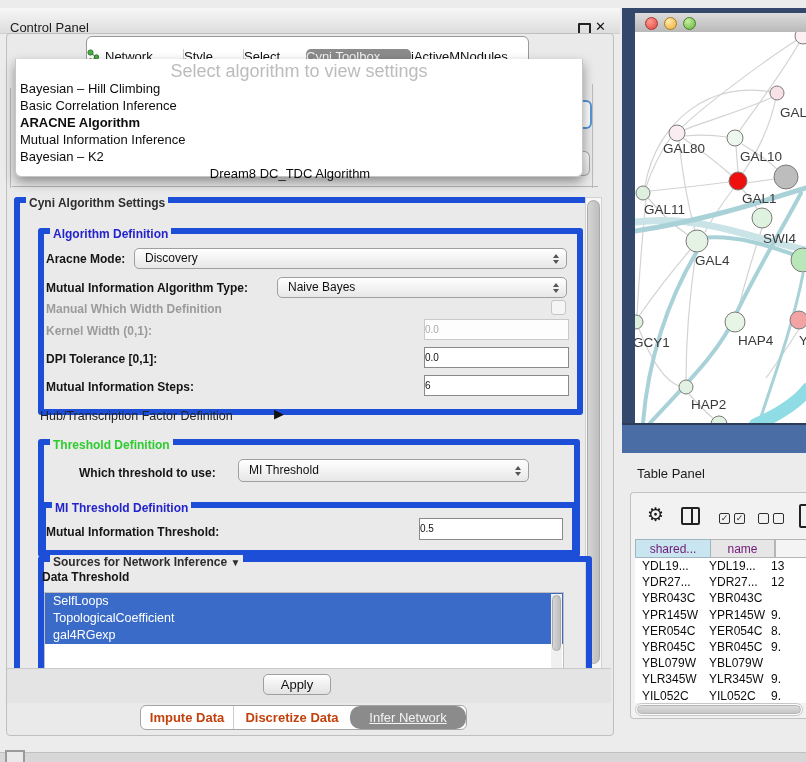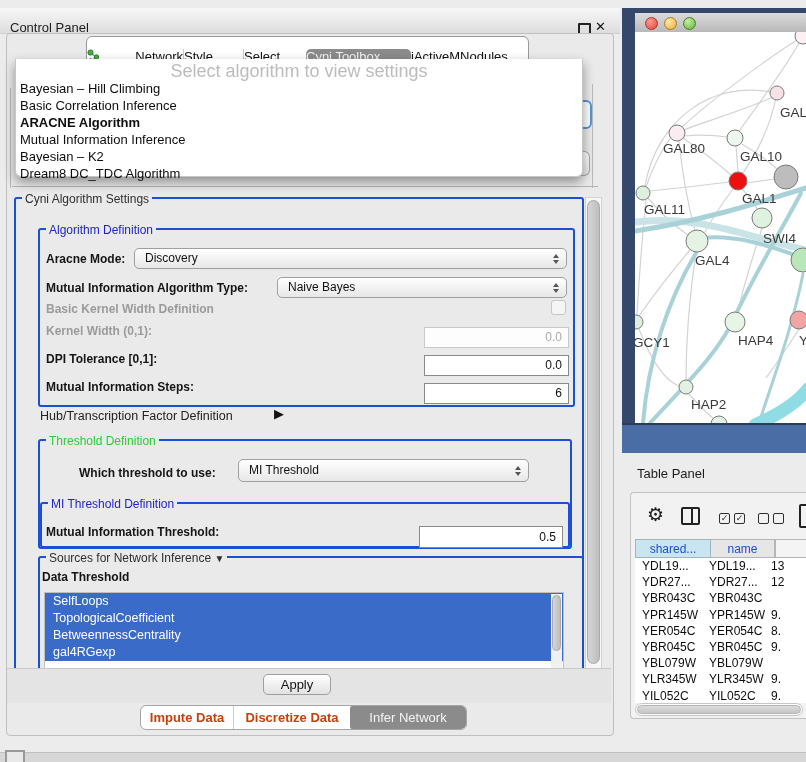--- a/index.html
+++ b/index.html
@@ -14,56 +14,56 @@
     background:linear-gradient(#f7f7f7,#ddd);border-bottom:1px solid #cfcfcf;}
   .cp-title{left:10px;top:12px;font-size:13px;color:#1c1c1c;}
   .cp-float{left:578px;top:15px;width:9px;height:8px;border:2px solid #222;border-radius:1px;}
   .cp-close{left:595px;top:11px;font-size:13px;font-weight:bold;color:#111;}
   .cp-body{left:6px;top:33px;width:606px;height:701px;background:#eaeaea;
     border:1px solid #bfbfbf;border-radius:4px;}
   
   .tabstrip{left:86px;top:36px;width:441px;height:26px;background:#fff;
     border:1px solid #999;border-radius:6px;display:flex;align-items:stretch;
     font-size:13px;z-index:10;overflow:hidden;}
-  .tab{display:flex;align-items:center;justify-content:space-between;gap:19px;color:#111;margin-top:12px;}
+  .tab{display:flex;align-items:center;justify-content:flex-start;gap:5px;color:#111;margin-top:12px;}
   .tab.sep{border-left:1px solid #ccc;}
   .tab.active{background:var(--tab-active,#8b8b8b);color:#f2f2f2;border-left:none;border-radius:5px;}
   
   .popup{left:15px;top:59px;width:566px;height:117px;background:#fff;
     border:1px solid #c6c6c6;border-top:none;border-radius:0 0 6px 6px;
     box-shadow:0 5px 12px rgba(0,0,0,.40);z-index:50;}
   .popup-ph{top:2px;left:0;width:100%;text-align:center;color:#bcbcbc;font-size:18px;}
   .popup-item{left:3px;width:540px;height:17px;font-size:13px;color:#0d0d0d;
     padding-left:1px;line-height:17px;white-space:nowrap;}
   .popup-item.bold{font-weight:bold;}
   
   .frag-vline{left:10px;top:88px;width:1px;height:100px;background:#b8b8b8;z-index:4;}
   .frag-gline{left:592px;top:84px;width:1px;height:104px;background:#bbb;z-index:4;}
   .frag-combo-blue{left:569px;top:100px;width:21px;height:25px;background:#fff;
     border:2px solid #5596d8;border-left:none;border-radius:0 6px 6px 0;z-index:4;}
   .frag-combo2{left:563px;top:151px;width:26px;height:23px;background:linear-gradient(#fff,#e6e6e6);
     border:1px solid #a8a8a8;border-left:none;border-radius:0 6px 6px 0;z-index:4;}
   .frag-hline{left:12px;top:186px;width:586px;height:1px;background:#b5b5b5;z-index:4;}
   
-  .group{border:2px solid #1d4ed8;border-radius:3px;}
+  .group{border:6px solid #1d4ed8;border-radius:3px;font-weight:bold;}
   .group-label{position:absolute;top:-7px;left:6px;background:#eaeaea;padding:0 3px;
     font-size:12px;color:#2e2e2e;white-space:nowrap;}
   .group-label.blue{color:var(--label-blue,#2222cc);}
   .group-label.green{color:var(--label-green,#2ecc2e);}
   .lbl{font-size:12px;font-weight:bold;color:#151515;white-space:nowrap;}
   .lbl.dis{color:#9b9b9b;}
   .combo{background:linear-gradient(#ffffff,#e7e7e7);border:1px solid #9f9f9f;
     border-radius:5px;font-size:12px;color:#111;line-height:19px;padding-left:10px;}
   .spin{position:absolute;right:7px;top:50%;transform:translateY(-50%);
     display:flex;flex-direction:column;gap:2px;}
   .spin i{display:block;width:0;height:0;border-left:3.5px solid transparent;border-right:3.5px solid transparent;}
   .spin .up{border-bottom:4px solid #555;}
   .spin .dn{border-top:4px solid #555;}
-  .field{background:#fff;border:1px solid #8a8a8a;font-size:12px;color:#111;
-    text-align:right;padding-right:6px;line-height:19px;margin-top:8px;}
+  .field{background:#fff;border:1px solid #8a8a8a;font-size:10px;color:#111;
+    padding-right:6px;line-height:19px;}
   .field.dis{border:1px solid #c9c9c9;color:#aaa;background:#fdfdfd;}
   .checkbox{width:13px;height:13px;border:1px solid #c6c6c6;border-radius:3px;background:#f5f5f5;}
   
   .vtrack{background:#f7f7f7;border:1px solid #d2d2d2;}
   .vthumb{position:absolute;left:1px;right:1px;border-radius:7px;
     background:linear-gradient(90deg,#d6d6d6,#bdbdbd);border:1px solid #aaa;}
   .hscroll{border:1px solid #c6c6c6;border-radius:7px;background:#fcfcfc;}
   .hthumb{position:absolute;top:1px;bottom:1px;border-radius:6px;
     background:linear-gradient(#e9e9e9,#d2d2d2);border:1px solid #b5b5b5;}
   
@@ -72,21 +72,21 @@
     color:#fff;font-size:12.5px;padding-left:8px;white-space:nowrap;}
   
   .apply-strip{left:7px;top:668px;width:604px;height:34px;background:#e4e4e4;
     border-top:1px solid #c9c9c9;}
   .btn{background:linear-gradient(#ffffff,#e2e2e2);border:1px solid #9f9f9f;
     border-radius:5px;font-size:13px;color:#111;text-align:center;line-height:19px;}
   .btabs{left:140px;top:705px;width:325px;height:23px;background:#fff;border:1px solid #a5a5a5;
     border-radius:6px;display:flex;font-size:13px;font-weight:bold;overflow:hidden;}
   .btab{display:flex;align-items:center;justify-content:center;color:#c2410c;}
   .btab.sep{border-left:1px solid #ccc;}
-  .btab.active{background:var(--tab-active,#8b8b8b);color:#f4f4f4;font-weight:normal;border-radius:2px;}
+  .btab.active{background:var(--tab-active,#8b8b8b);color:#f4f4f4;font-weight:normal;border-radius:10px;text-decoration:underline;}
   
   .net-frame{left:622px;top:8px;width:184px;height:443px;}
   .net-left{left:0;top:0;width:13px;height:415px;background:var(--frame-navy,#33486b);}
   .net-top{left:0;top:0;width:184px;height:5px;background:var(--frame-navy,#33486b);}
   .net-titlebar{left:13px;top:5px;width:171px;height:19px;
     background:linear-gradient(#dcdcdc,#b9b9b9);border-bottom:1px solid #909090;}
   .tl{position:absolute;top:3.5px;width:11px;height:11px;border-radius:50%;}
   .tl.red{left:10px;background:radial-gradient(circle at 35% 30%,#ff9a92,#e0463d);border:1px solid #a33732;}
   .tl.yellow{left:29px;background:radial-gradient(circle at 35% 30%,#ffe9a8,#f0ad34);border:1px solid #a87e22;}
   .tl.green{left:48px;background:radial-gradient(circle at 35% 30%,#c6efa2,#62b437);border:1px solid #4f7f28;}
@@ -100,21 +100,21 @@
   .tp-toolbar{position:absolute;left:0;top:0;width:176px;height:44px;}
   .gear{position:absolute;left:16px;top:10px;font-size:19px;color:#1a1a1a;
     font-family:"DejaVu Sans",sans-serif;line-height:22px;}
   .colicon{position:absolute;left:50px;top:14px;width:15px;height:14px;border:2px solid #222;border-radius:2px;}
   .colicon i{position:absolute;left:50%;top:0;bottom:0;width:2px;background:#222;}
   .cb{display:inline-block;width:9px;height:9px;border:1.5px solid #2e2e2e;border-radius:2px;
     font-size:9px;line-height:8px;font-weight:bold;color:#2e2e2e;text-align:center;vertical-align:top;}
   .cbpair{position:absolute;top:20px;display:flex;gap:4px;}
   .docicon{position:absolute;left:168px;top:11px;width:12px;height:20px;border:2px solid #222;border-radius:2px;}
   .tp-header{position:absolute;left:4px;top:46px;width:172px;height:19px;display:flex;font-size:12px;}
-  .hcell{display:flex;align-items:center;justify-content:center;border:1px solid #9fb6bf;color:#1d4ed8;}
+  .hcell{display:flex;align-items:center;justify-content:center;border:1px solid #9fb6bf;color:#701a75;}
   .hcell.c1{width:74px;background:var(--header-cell-blue,#c9e6f0);}
   .hcell.c2{width:63px;background:#e6e6e6;border-left:none;border-color:#b5b5b5;}
   .hcell.c3{flex:1;background:#f4f4f4;border-left:1px solid #b5b5b5;border-color:#b5b5b5;}
   .tp-rows{position:absolute;left:4px;top:65px;width:172px;height:145px;background:#fff;overflow:hidden;}
   .trow{display:flex;height:16.2px;align-items:center;font-size:12px;color:#0d0d0d;justify-content:center;}
   .trow .c1{width:74px;padding-left:7px;box-sizing:border-box;white-space:nowrap;}
   .trow .c2{width:62px;white-space:nowrap;}
   .trow .c3{flex:1;white-space:nowrap;}
   .tp-hscroll{position:absolute;left:4px;top:210px;width:166px;height:11px;}
   
@@ -164,21 +164,21 @@
 <div class="abs frag-combo2"></div>
 <div class="abs frag-hline"></div>
 
 <div class="abs popup">
   <div class="abs popup-ph">Select algorithm to view settings</div>
   <div class="abs popup-item" style="top:21px;">Bayesian – Hill Climbing</div>
   <div class="abs popup-item" style="top:38px;">Basic Correlation Inference</div>
   <div class="abs popup-item bold" style="top:55px;">ARACNE Algorithm</div>
   <div class="abs popup-item" style="top:72px;">Mutual Information Inference</div>
   <div class="abs popup-item" style="top:89px;">Bayesian – K2</div>
-  <div class="abs popup-item" style="top:106px;">Dream8 DC_TDC Algorithm</div>
+  <div class="abs popup-item" style="top:106px;text-align:center;">Dream8 DC_TDC Algorithm</div>
 </div>
 
 <div class="abs group" style="left:14px;top:197px;width:566px;height:470px;">
   <span class="group-label">Cyni Algorithm Settings</span>
 </div>
 
 <div class="abs vtrack" style="left:585px;top:197px;width:15px;height:470px;">
   <div class="vthumb" style="top:2px;height:462px;"></div>
 </div>
 
@@ -194,21 +194,21 @@
     </span>
 </div>
 <span class="abs lbl" style="left:46px;top:281px;">Mutual Information Algorithm Type:</span>
 <div class="abs combo" style="left:277px;top:277px;width:278px;height:19px;">
   <span>Naive Bayes</span>
   <span class="spin">
       <i class="up"></i>
       <i class="dn"></i>
     </span>
 </div>
-<span class="abs lbl dis" style="left:46px;top:302px;">Basic Kernel Width Definition</span>
+<span class="abs lbl dis" style="left:46px;top:302px;">Manual Which Width Definition</span>
 <div class="abs checkbox" style="left:551px;top:300px;"></div>
 <span class="abs lbl dis" style="left:46px;top:324px;text-align:right;">Kernel Width (0,1):</span>
 <div class="abs field dis" style="left:424px;top:319px;width:137px;height:19px;">0.0</div>
 <span class="abs lbl" style="left:46px;top:352px;">DPI Tolerance [0,1]:</span>
 <div class="abs field" style="left:424px;top:347px;width:137px;height:19px;">0.0</div>
 <span class="abs lbl" style="left:46px;top:380px;">Mutual Information Steps:</span>
 <div class="abs field" style="left:424px;top:375px;width:137px;height:19px;">6</div>
 
 <span class="abs" style="left:40px;top:409px;font-size:12.5px;color:#222;">Hub/Transcription Factor Definition</span>
 <span class="abs" style="left:274px;top:406px;font-size:13px;color:#111;">▶</span>
@@ -233,21 +233,20 @@
 <div class="abs group" style="left:38px;top:556px;width:542px;height:116px;">
   <span class="group-label">
     <span>Sources for Network Inference</span>
     <span style="font-size:10px;"> ▼</span>
   </span>
 </div>
 <span class="abs lbl" style="left:42px;top:570px;">Data Threshold</span>
 <div class="abs listbox" style="left:44px;top:592px;width:518px;height:77px;">
   <div class="list-item">SelfLoops</div>
   <div class="list-item">TopologicalCoefficient</div>
-  <div class="list-item">BetweennessCentrality</div>
   <div class="list-item">gal4RGexp</div>
   <div class="abs vtrack" style="right:1px;top:1px;width:11px;height:74px;border:none;background:#f0f0f0;">
     <div class="vthumb" style="top:1px;height:54px;"></div>
   </div>
 </div>
 <div class="abs hscroll" style="left:20px;top:676px;width:559px;height:11px;">
   <div class="hthumb" style="left:1px;right:1px;"></div>
 </div>
 
 <div class="abs apply-strip"></div>

